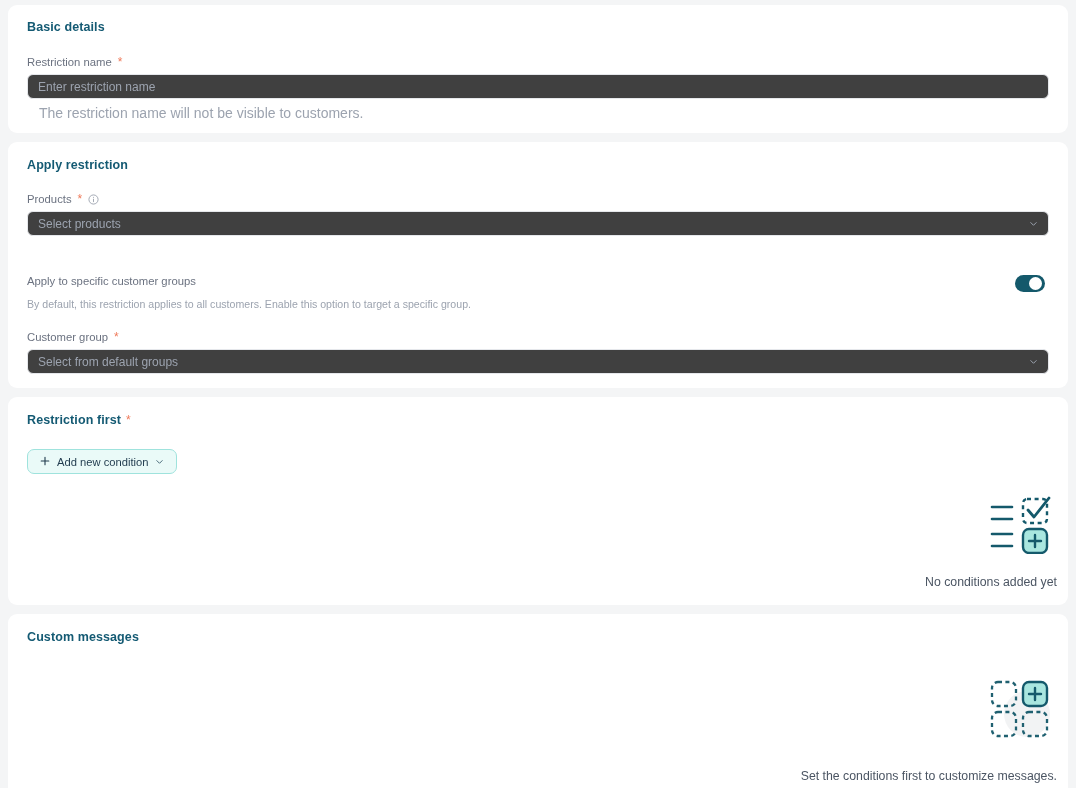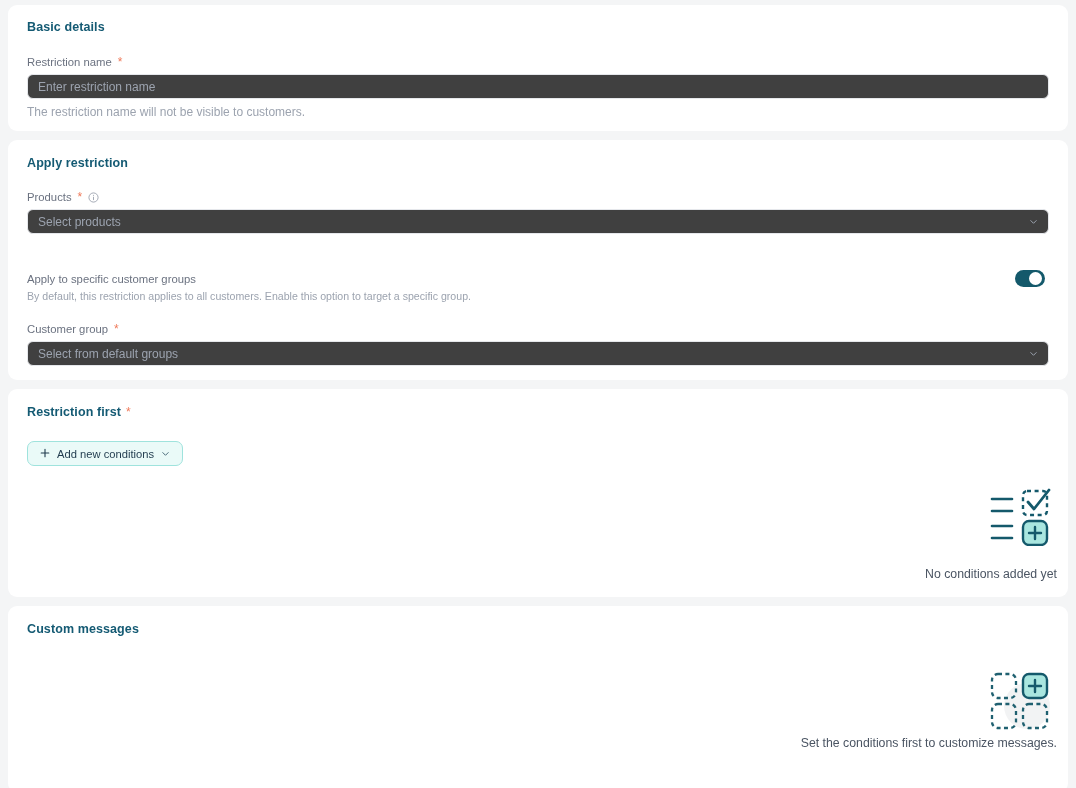--- a/index.html
+++ b/index.html
@@ -51,35 +51,35 @@
     width:100%;height:25px;
     border:1px solid var(--border);
     border-radius:6px;
     background:#404040;
     display:flex;align-items:center;
     padding:0 10px;
     font-size:12px;
     color:var(--muted);
     justify-content:space-between;
   }
-  .hint{font-size:12px;color:var(--muted);margin-top:6px;}
+  .hint{font-size:14px;color:var(--muted);margin-top:6px;margin-left:12px;}
   .chev{display:inline-flex;align-items:center;}
 
   
   .s1{padding-top:13px;padding-bottom:12px;}
   .s1 .field{margin-top:22px;}
 
   
   .s2 .field{margin-top:21px;text-align:right;}
   .toggle-row{
     display:flex;align-items:center;justify-content:space-between;
     margin:20px 8px 0 8px;
   }
   .toggle-texts .t-title{font-size:11.3px;color:var(--label);margin-top:19px;}
-  .toggle-texts .t-sub{font-size:10.6px;color:var(--muted);margin-top:5px;}
+  .toggle-texts .t-sub{font-size:10.6px;color:var(--muted);margin-top:11px;}
   .switch{
     width:30px;height:17px;border-radius:9px;background:var(--teal);
     position:relative;flex:none;margin-right:4px;
   }
   .switch .knob{
     position:absolute;top:2px;left:14px;width:13px;height:13px;border-radius:50%;background:#fff;
   }
 
   
   .add-btn{
@@ -97,21 +97,21 @@
     display:flex;flex-direction:column;align-items:flex-end;justify-content:center;
   }
   .empty-text{font-size:12.3px;color:var(--text);}
   .s3 .empty{margin-top:20px;}
   .s3 .empty-text{margin-top:17px;}
   .s3{padding-bottom:16px;}
 
   
   .s4{padding-bottom:16px;min-height:186px;}
   .s4 .empty{margin-top:34px;}
-  .s4 .empty-text{}
+  .s4 .empty-text{margin-top:25px;}
 </style>
 </head>
 <body>
 
 <div class="page">
 
   <section class="card s1">
     <div class="card-title">
       <span>Basic details</span>
     </div>
@@ -186,21 +186,21 @@
       <span>Restriction first</span>
       <span class="req">*</span>
     </div>
 
     <div class="add-btn">
       <span>
         <svg width="10" height="10" viewBox="0 0 10 10">
             <path d="M5 1.2 V8.8 M1.2 5 H8.8" stroke="#1f3a4d" stroke-width="1.1" stroke-linecap="round"></path>
           </svg>
       </span>
-      <span>Add new conditions</span>
+      <span>Add new condition</span>
       <span class="chev">
         <svg width="9" height="9" viewBox="0 0 10 10">
             <path d="M2 4 L5 7 L8 4" fill="none" stroke="#4b6b7a" stroke-width="1.1" stroke-linecap="round" stroke-linejoin="round"></path>
           </svg>
       </span>
     </div>
 
     <div class="empty">
       <span>
         <svg width="68" height="60" viewBox="0 0 68 60">

